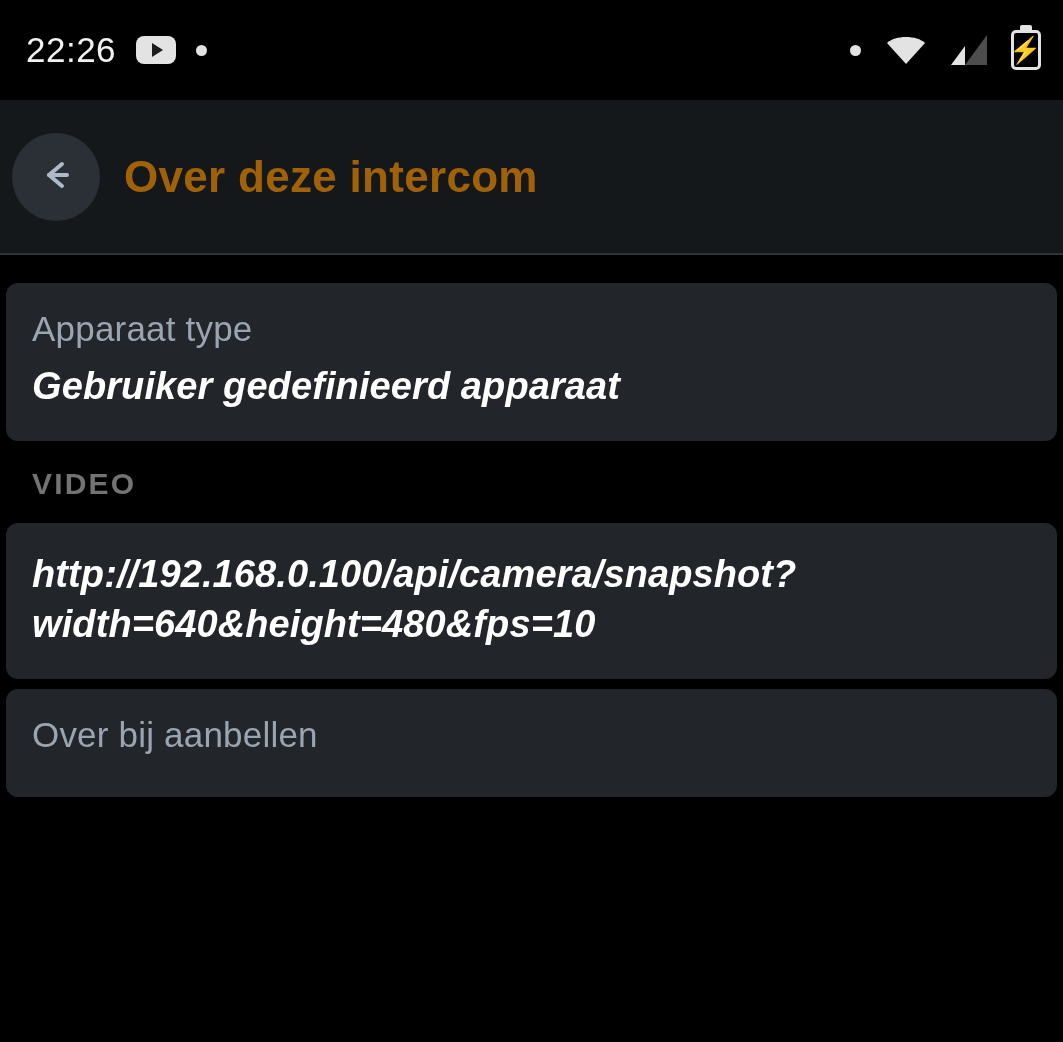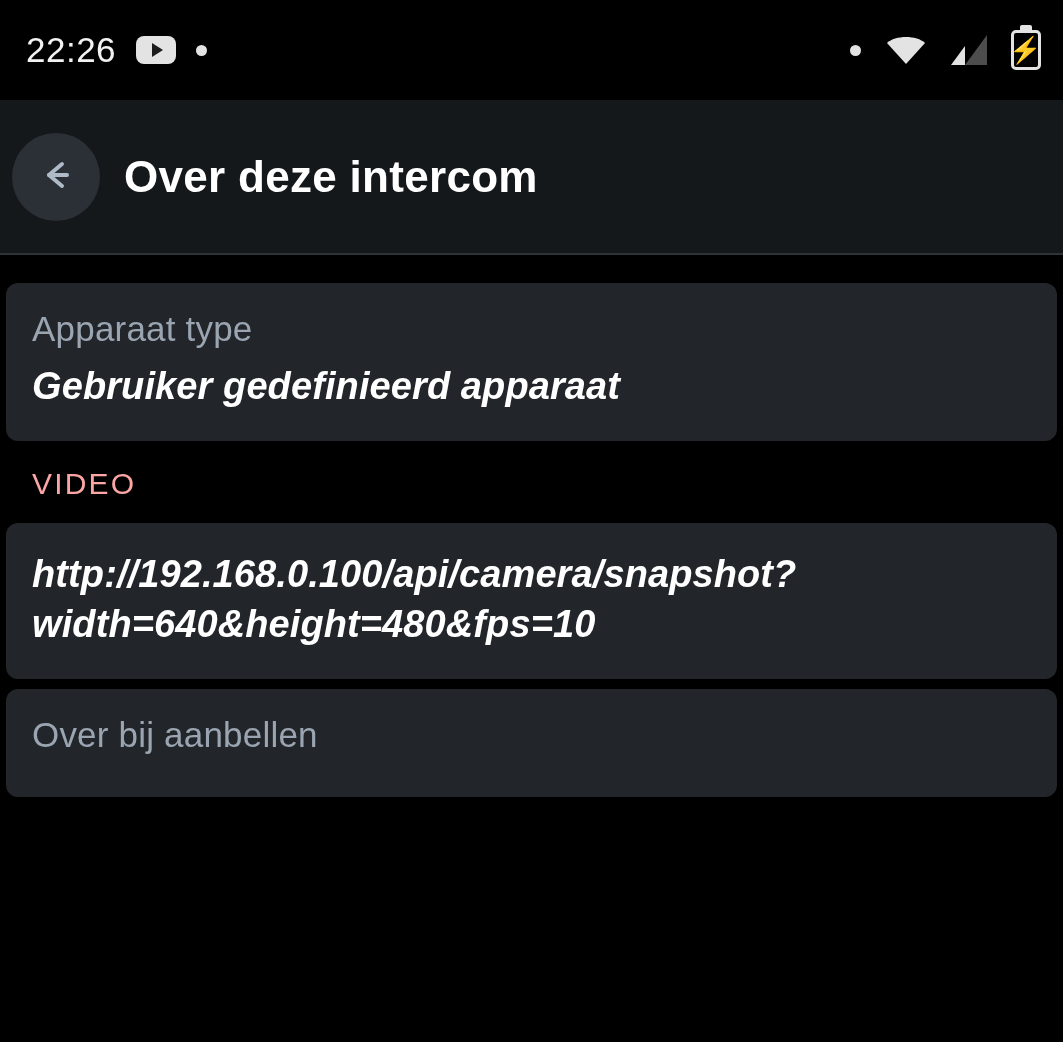--- a/index.html
+++ b/index.html
@@ -87,21 +87,21 @@
   .back-button{
     width:88px; height:88px;
     min-width:88px;
     border-radius:50%;
     background:#2b2f36;
     display:flex; align-items:center; justify-content:center;
     cursor:pointer;
   }
   .back-arrow{ display:block; }
   .app-title{
-    color:#ffffff;
+    color:#a16207;
     font-size:44px;
     font-weight:700;
     letter-spacing:0.3px;
     margin-left:24px;
   }
 
   
   .content{
     background:#000000;
     padding:0 6px;
@@ -124,23 +124,23 @@
     color:#ffffff;
     font-size:38px;
     font-weight:700;
     letter-spacing:0.1px;
     line-height:1.32;
     word-break:break-word;
     font-style:italic;
   }
   .spacer-28{ height:28px; }
   .section-header{
-    color:#fca5a5;
+    color:#737373;
     font-size:30px;
-    font-weight:400;
+    font-weight:700;
     letter-spacing:2.2px;
     padding:26px 0 22px 26px;
   }
   .card-gap{ height:10px; }
 </style>
 </head>
 <body>
 
 <div class="status-bar">
   <div class="status-left">

